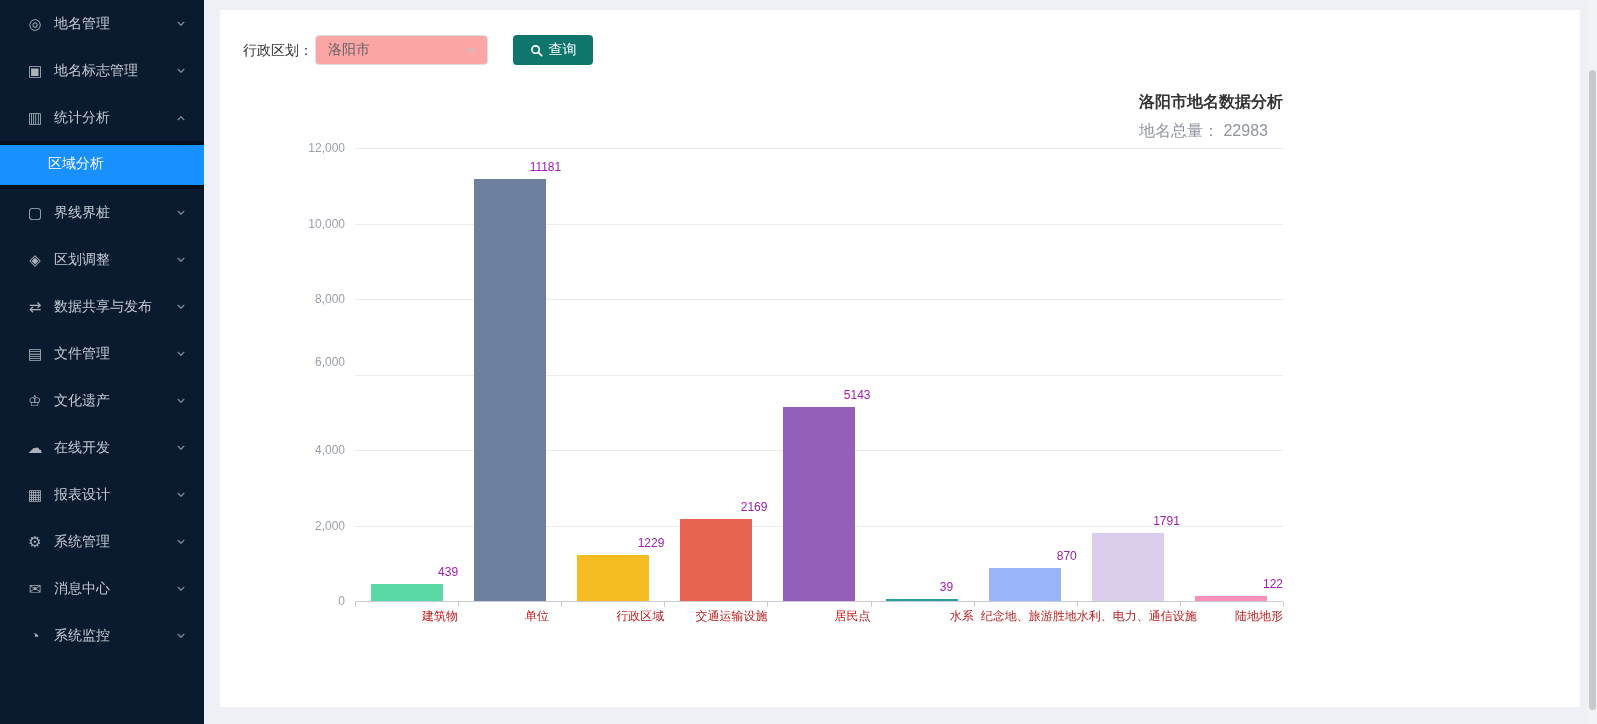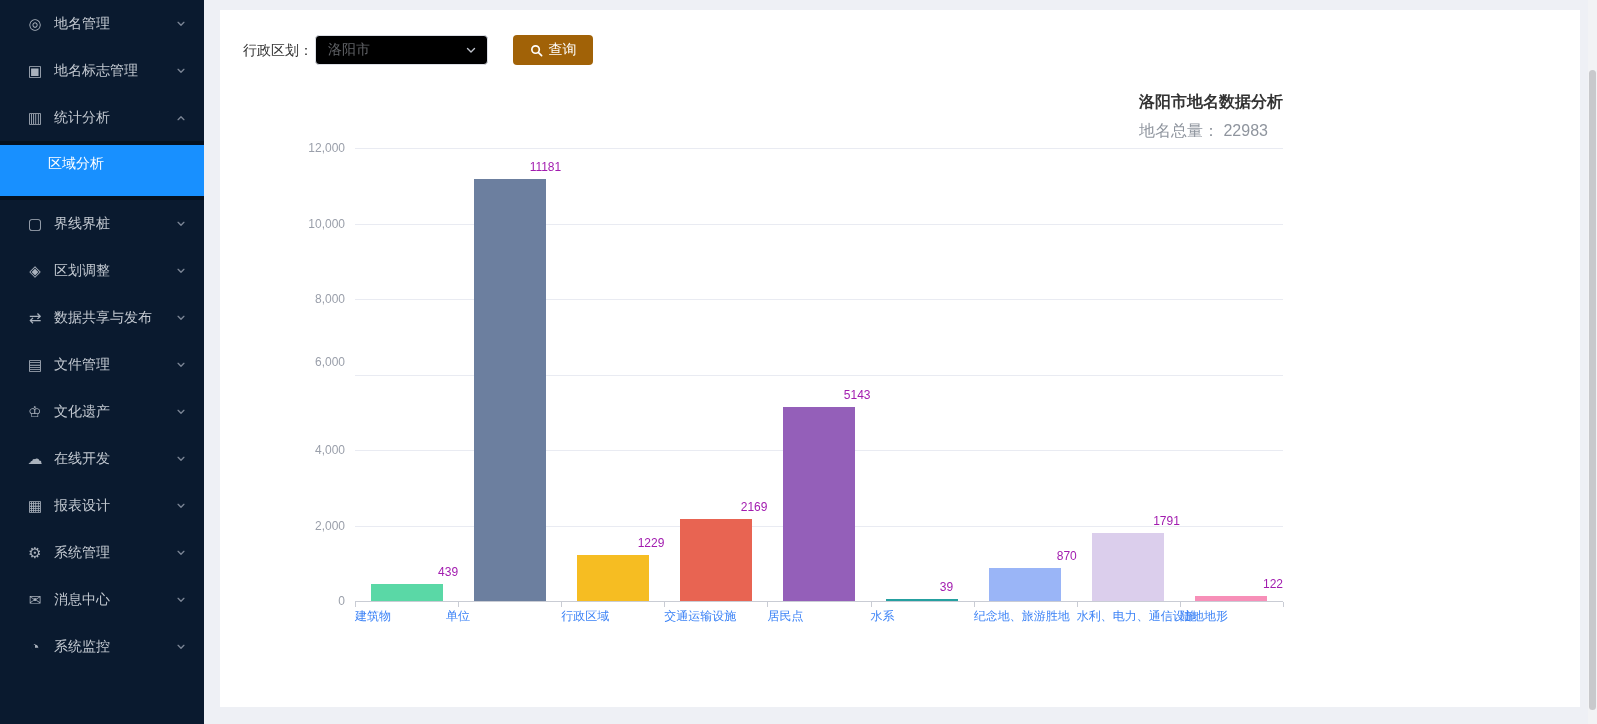--- a/index.html
+++ b/index.html
@@ -21,65 +21,65 @@
     width:18px;font-size:15px;color:#aab2bd;margin-right:10px;flex:0 0 18px;
     text-align:center;line-height:1;
   }
   .side-item .si-label{flex:1;white-space:nowrap;overflow:hidden;}
   .side-item .chev{flex:0 0 10px;}
   .chev{width:10px;height:10px;}
   .chev polyline{fill:none;stroke:#7a8494;stroke-width:1.6;stroke-linecap:round;stroke-linejoin:round;}
   .chev.up{transform:rotate(180deg);}
   .submenu{background:#04101f;padding:4px 0;}
   .sub-item{
-    height:51px;line-height:36px;padding-left:48px;font-size:14px;color:#c3c9d1;cursor:pointer;
+    height:40px;line-height:36px;padding-left:48px;font-size:14px;color:#c3c9d1;cursor:pointer;
   }
   .sub-item.active{background:#1890ff;color:#ffffff;}
   
   .card{
     position:absolute;left:220px;top:10px;width:1360px;height:697px;
     background:#ffffff;z-index:1;
   }
   
   .filter-label{
     position:absolute;left:23px;top:25px;height:30px;line-height:30px;
     font-size:14px;color:#333;
   }
   .select{
     position:absolute;left:95px;top:25px;width:173px;height:30px;box-sizing:border-box;
-    border:1px solid #dcdfe6;border-radius:4px;background:#000000;display:flex;align-items:center;
+    border:1px solid #dcdfe6;border-radius:4px;background:#fca5a5;display:flex;align-items:center;
     padding:0 10px 0 12px;cursor:pointer;
   }
   .select .sel-value{flex:1;font-size:14px;color:#606266;}
   .sel-arrow{width:12px;height:12px;}
   .sel-arrow polyline{fill:none;stroke:#c0c4cc;stroke-width:1.4;stroke-linecap:round;stroke-linejoin:round;}
   .search-btn{
     position:absolute;left:293px;top:25px;width:80px;height:30px;border:none;border-radius:4px;
-    background:#a16207;color:#fff;font-size:14px;display:flex;align-items:center;justify-content:center;
+    background:#0f766e;color:#fff;font-size:14px;display:flex;align-items:center;justify-content:center;
     gap:6px;cursor:pointer;font-family:inherit;
   }
   .search-btn svg{width:13px;height:13px;}
   .search-btn circle{fill:none;stroke:#fff;stroke-width:1.8;}
   .search-btn line{stroke:#fff;stroke-width:1.8;stroke-linecap:round;}
   
   .chart-head{position:absolute;right:297px;top:82px;text-align:left;z-index:2;}
   .chart-title{font-size:16px;font-weight:bold;color:#333;white-space:nowrap;}
   .chart-sub{font-size:16px;color:#8f959e;margin-top:8px;white-space:nowrap;}
   
   .ytick{
     position:absolute;left:0;width:125px;text-align:right;font-size:12px;color:#9a9faa;height:14px;line-height:14px;
   }
   .plot{position:absolute;left:135px;top:138px;width:928px;height:453px;}
   .gridline{position:absolute;left:0;width:100%;height:1px;background:#e9ebf2;}
   .axis-x{position:absolute;left:0;top:453px;width:100%;height:1px;background:#c9ccd4;}
   .xtick{position:absolute;top:454px;width:1px;height:5px;background:#c9ccd4;}
   .bar{position:absolute;cursor:pointer;}
   .val-label{position:absolute;text-align:right;font-size:12px;color:#a21caf;height:16px;line-height:16px;}
   .x-label{
-    position:absolute;top:461px;text-align:left;font-size:12px;color:#3b82f6;
+    position:absolute;top:461px;text-align:right;font-size:12px;color:#b91c1c;
     white-space:nowrap;height:14px;line-height:14px;
   }
   
   .scrollbar-track{position:absolute;right:0;top:0;width:9px;height:724px;background:#f2f3f5;z-index:9;}
   .scrollbar-thumb{position:absolute;right:1px;top:70px;width:7px;height:640px;background:#c8c9cc;border-radius:4px;}
 </style>
 </head>
 <body>
 
 <nav class="sidebar" id="sidebar-nav">

